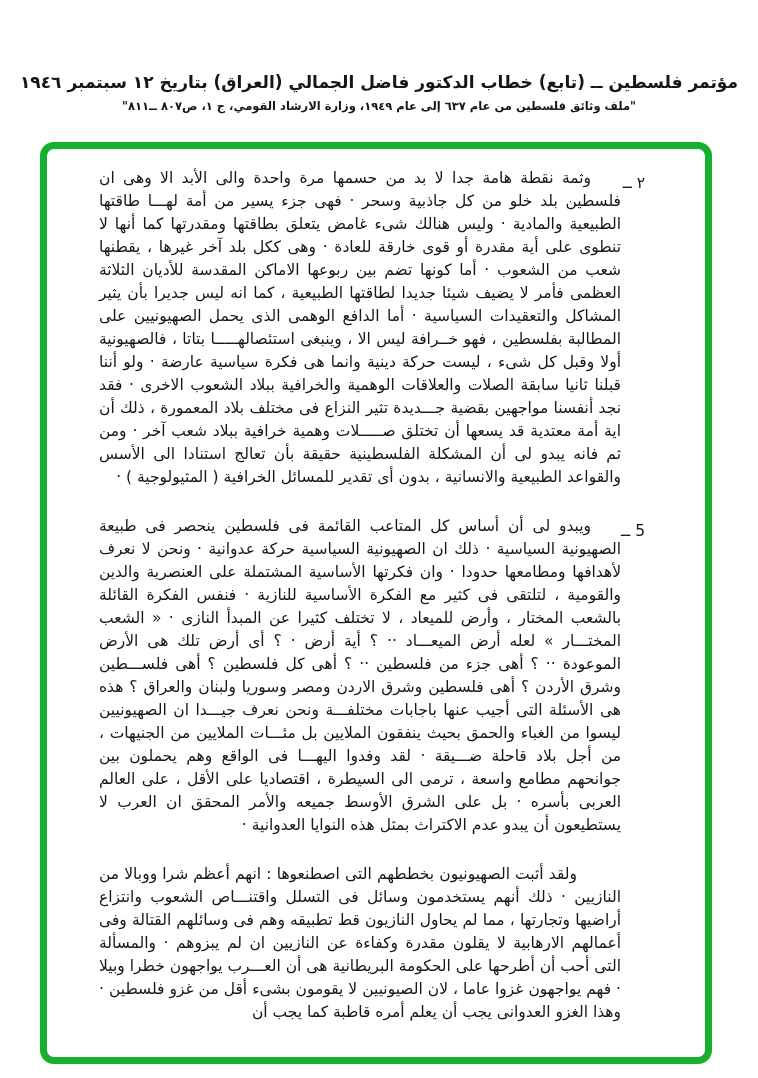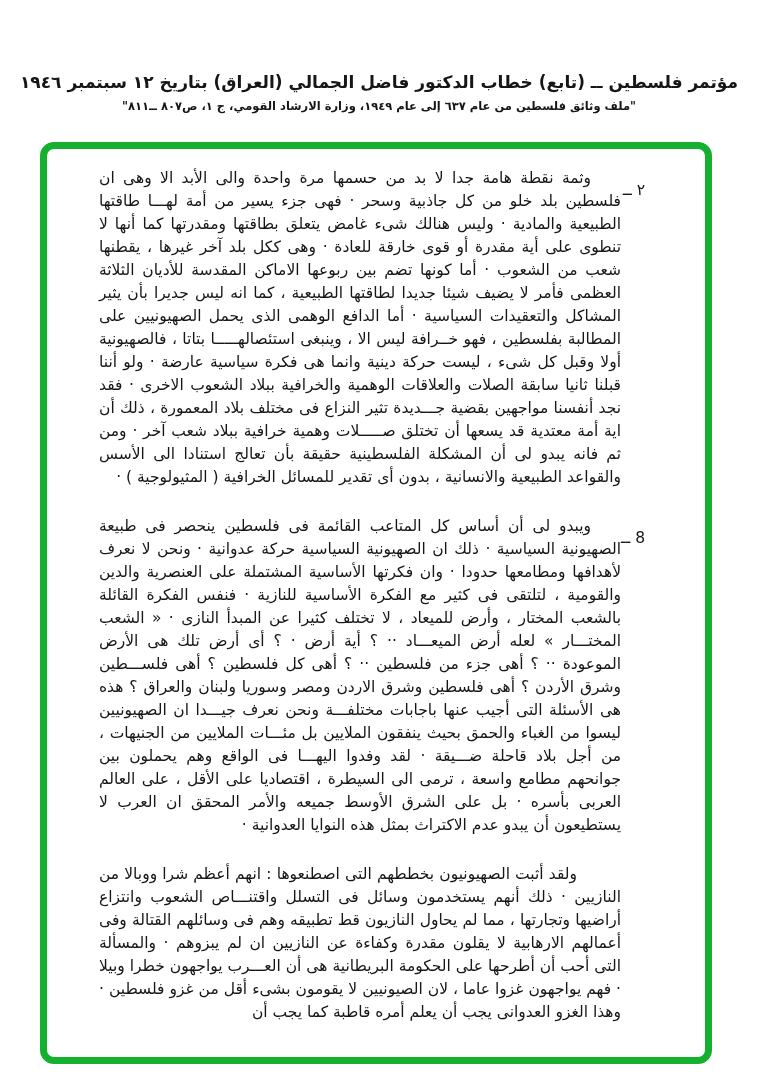--- a/index.html
+++ b/index.html
@@ -46,21 +46,21 @@
     line-height: 23px;
     text-align: justify;
   }
   .para {
     position: relative;
     margin-bottom: 26px;
   }
   .para-marker {
     position: absolute;
     right: -24px;
-    top: 12px;
+    top: 5px;
     white-space: nowrap;
   }
   .para-body { text-indent: 30px; display: block; }
   .para.no-marker .para-body { text-indent: 44px; }
   .para-lead { font-weight: normal; }
   .page-number {
     position: absolute;
     bottom: 12px;
     left: 0;
     width: 100%;
@@ -79,21 +79,21 @@
   </div>
 
   <div class="content-frame">
     <div class="paragraphs" id="paragraphs">
   <div class="para">
     <span class="para-marker">٢ ــ</span>
     <span class="para-body"><b class="para-lead"></b><span class="para-text">وثمة نقطة هامة جدا لا بد من حسمها مرة واحدة والى الأبد الا وهى ان فلسطين بلد خلو من كل جاذبية وسحر · فهى جزء يسير من أمة لهـــا طاقتها الطبيعية والمادية · وليس هنالك شىء غامض يتعلق بطاقتها ومقدرتها كما أنها لا تنطوى على أية مقدرة أو قوى خارقة للعادة · وهى ككل بلد آخر غيرها ، يقطنها شعب من الشعوب · أما كونها تضم بين ربوعها الاماكن المقدسة للأديان الثلاثة العظمى فأمر لا يضيف شيئا جديدا لطاقتها الطبيعية ، كما انه ليس جديرا بأن يثير المشاكل والتعقيدات السياسية · أما الدافع الوهمى الذى يحمل الصهيونيين على المطالبة بفلسطين ، فهو خــرافة ليس الا ، وينبغى استئصالهـــــا بتاتا ، فالصهيونية أولا وقبل كل شىء ، ليست حركة دينية وانما هى فكرة سياسية عارضة · ولو أننا قبلنا ثانيا سابقة الصلات والعلاقات الوهمية والخرافية ببلاد الشعوب الاخرى · فقد نجد أنفسنا مواجهين بقضية جـــديدة تثير النزاع فى مختلف بلاد المعمورة ، ذلك أن اية أمة معتدية قد يسعها أن تختلق صـــــلات وهمية خرافية ببلاد شعب آخر · ومن ثم فانه يبدو لى أن المشكلة الفلسطينية حقيقة بأن تعالج استنادا الى الأسس والقواعد الطبيعية والانسانية ، بدون أى تقدير للمسائل الخرافية ( المثيولوجية ) ·</span></span>
   </div>
 
   <div class="para">
-    <span class="para-marker">8 ــ</span>
+    <span class="para-marker">5 ــ</span>
     <span class="para-body"><b class="para-lead"></b><span class="para-text">ويبدو لى أن أساس كل المتاعب القائمة فى فلسطين ينحصر فى طبيعة الصهيونية السياسية · ذلك ان الصهيونية السياسية حركة عدوانية · ونحن لا نعرف لأهدافها ومطامعها حدودا · وان فكرتها الأساسية المشتملة على العنصرية والدين والقومية ، لتلتقى فى كثير مع الفكرة الأساسية للنازية · فنفس الفكرة القائلة بالشعب المختار ، وأرض للميعاد ، لا تختلف كثيرا عن المبدأ النازى · « الشعب المختـــار » لعله أرض الميعـــاد ·· ؟ أية أرض · ؟ أى أرض تلك هى الأرض الموعودة ·· ؟ أهى جزء من فلسطين ·· ؟ أهى كل فلسطين ؟ أهى فلســـطين وشرق الأردن ؟ أهى فلسطين وشرق الاردن ومصر وسوريا ولبنان والعراق ؟ هذه هى الأسئلة التى أجيب عنها باجابات مختلفـــة ونحن نعرف جيـــدا ان الصهيونيين ليسوا من الغباء والحمق بحيث ينفقون الملايين بل مئـــات الملايين من الجنيهات ، من أجل بلاد قاحلة ضـــيقة · لقد وفدوا اليهـــا فى الواقع وهم يحملون بين جوانحهم مطامع واسعة ، ترمى الى السيطرة ، اقتصاديا على الأقل ، على العالم العربى بأسره · بل على الشرق الأوسط جميعه والأمر المحقق ان العرب لا يستطيعون أن يبدو عدم الاكتراث بمثل هذه النوايا العدوانية ·</span></span>
   </div>
 
   <div class="para no-marker">
     <span class="para-marker"></span>
     <span class="para-body"><b class="para-lead">ولقد أثبت الصهيونيون بخططهم التى اصطنعوها</b><span class="para-text"> : انهم أعظم شرا ووبالا من النازيين · ذلك أنهم يستخدمون وسائل فى التسلل واقتنـــاص الشعوب وانتزاع أراضيها وتجارتها ، مما لم يحاول النازيون قط تطبيقه وهم فى وسائلهم القتالة وفى أعمالهم الارهابية لا يقلون مقدرة وكفاءة عن النازيين ان لم يبزوهم · والمسألة التى أحب أن أطرحها على الحكومة البريطانية هى أن العـــرب يواجهون خطرا وبيلا · فهم يواجهون غزوا عاما ، لان الصيونيين لا يقومون بشىء أقل من غزو فلسطين · وهذا الغزو العدوانى يجب أن يعلم أمره قاطبة كما يجب أن</span></span>
   </div>
 </div>
   </div>
 

